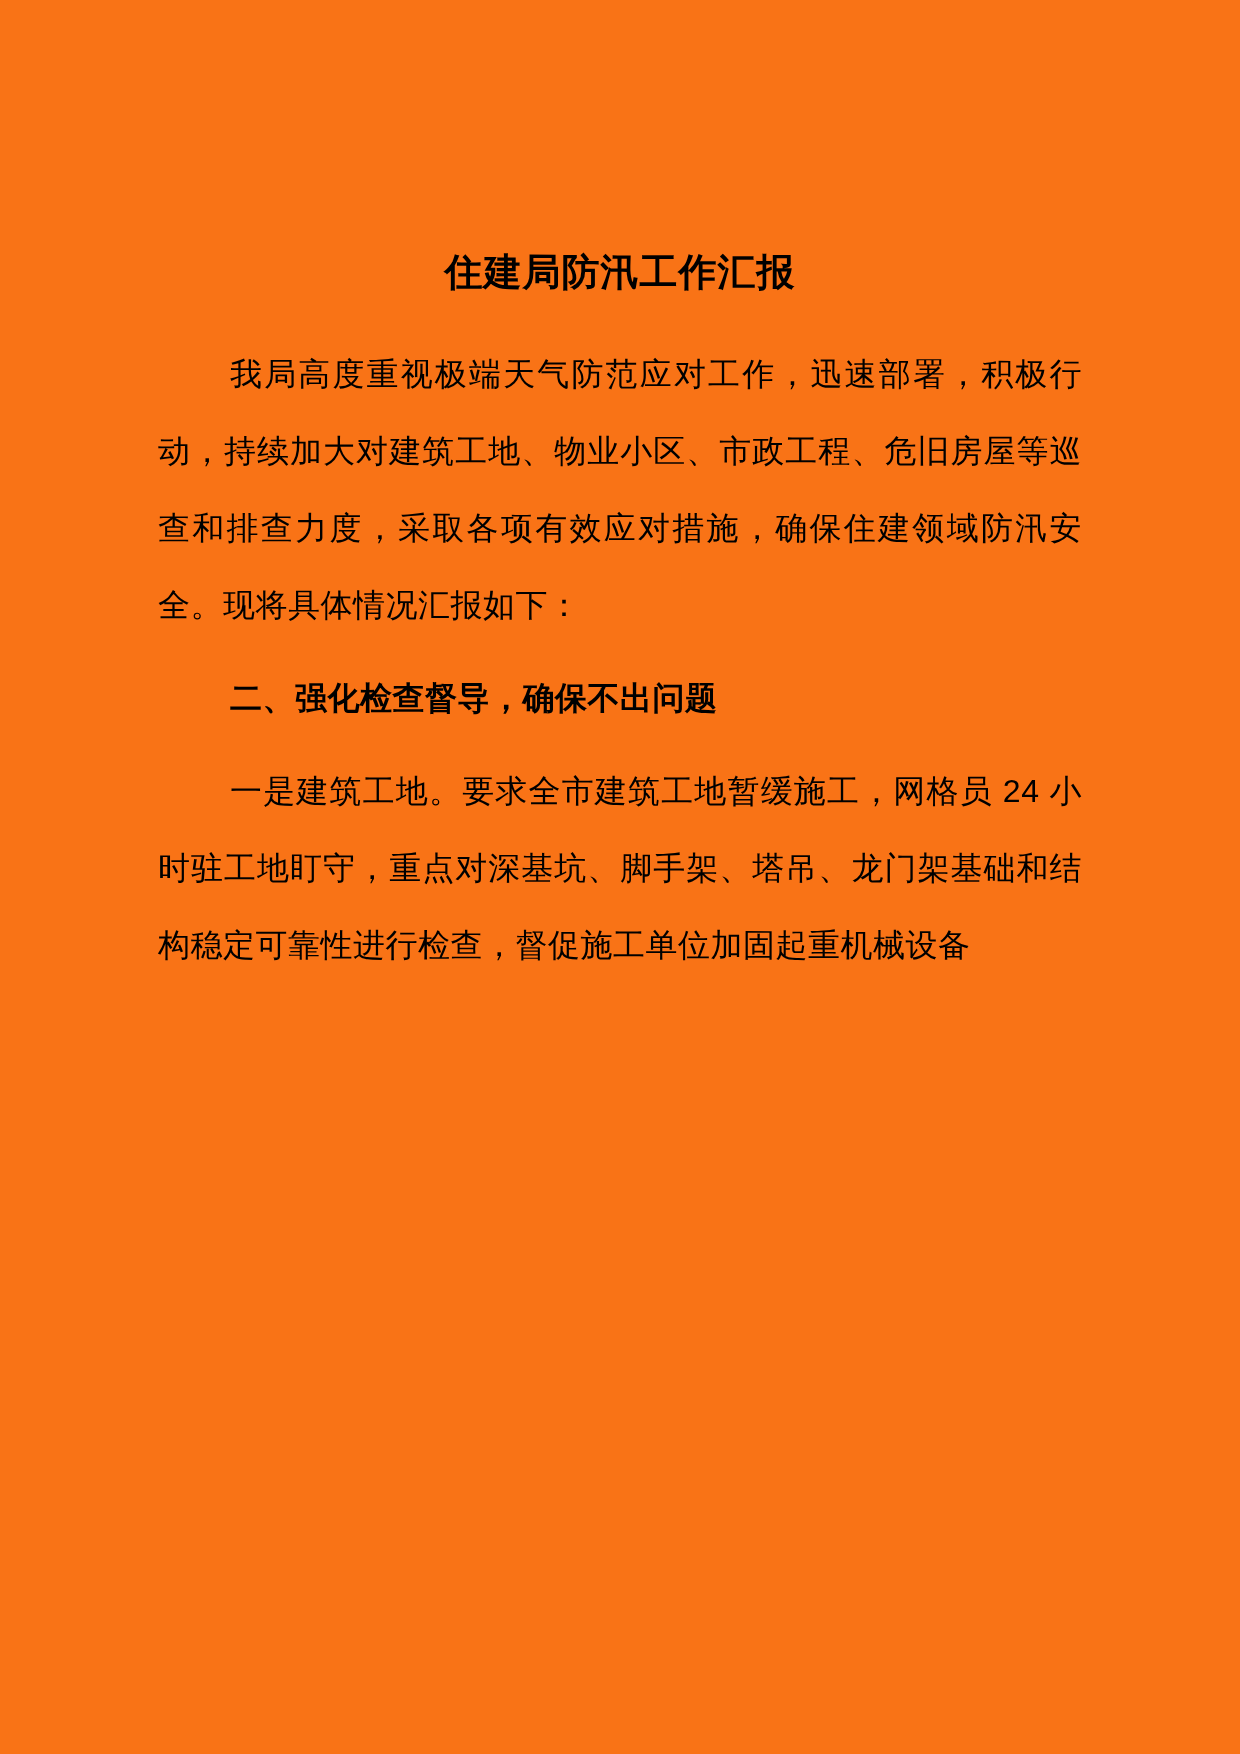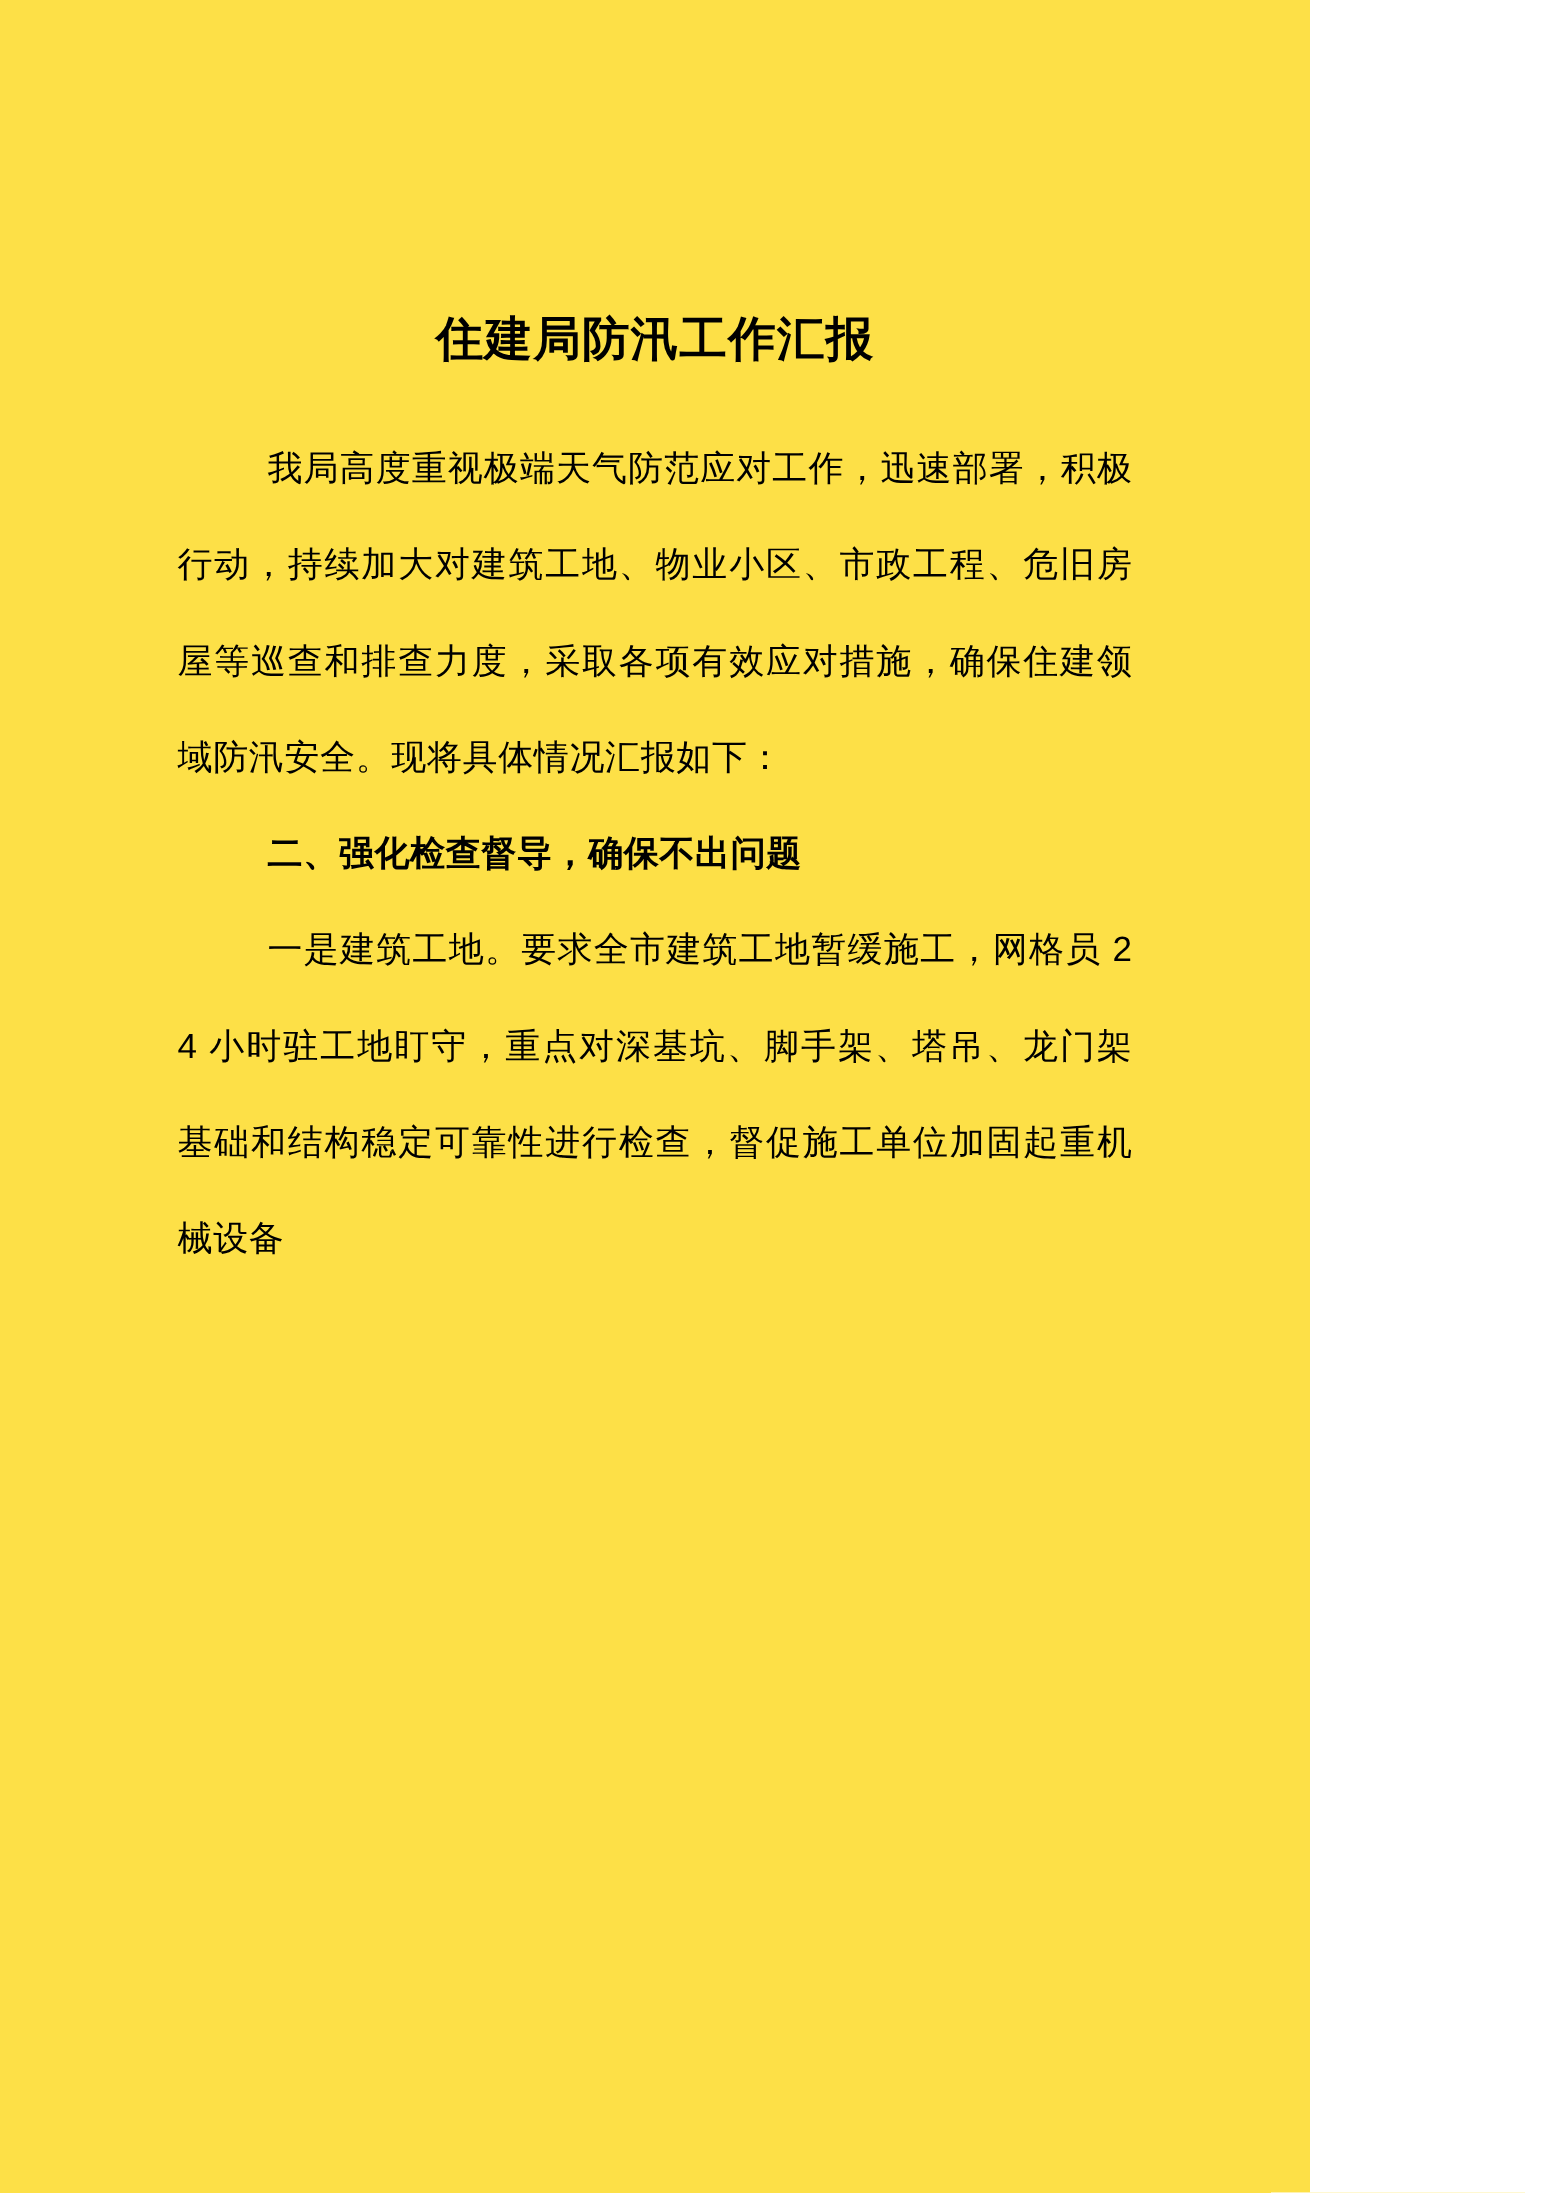--- a/index.html
+++ b/index.html
@@ -8,38 +8,38 @@
     background: #ffffff;
   }
   body {
     width: 1240px;
     height: 1754px;
     font-family: "Liberation Sans", sans-serif;
     color: #000000;
   }
   .page {
     box-sizing: border-box;
-    width: 1048px;
+    width: 1240px;
     height: 1754px;
-    background: #fde047;
+    background: #f97316;
     padding: 250px 142px 60px 142px;
     overflow: hidden;
   }
   .doc-title {
     font-size: 38px;
     font-weight: bold;
     text-align: center;
     margin: 0 0 40px 0;
     letter-spacing: 1px;
     line-height: 1.2;
   }
   .para {
-    font-size: 28px;
+    font-size: 32px;
     line-height: 77px;
-    margin: 0;
+    margin: 16px;
     text-align: justify;
     text-indent: 72px; 
     letter-spacing: 0.5px;
     word-break: break-all;
   }
   .para.heading {
     font-weight: bold;
   }
   .lead {
     font-weight: normal;

